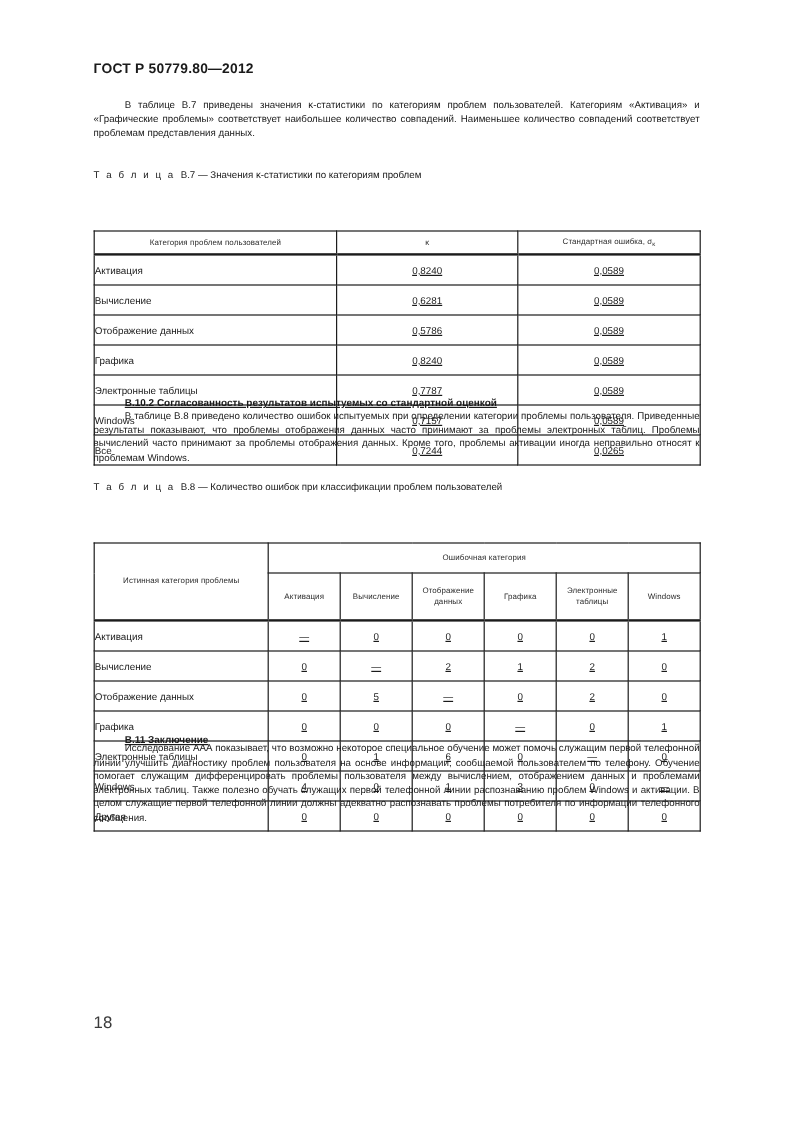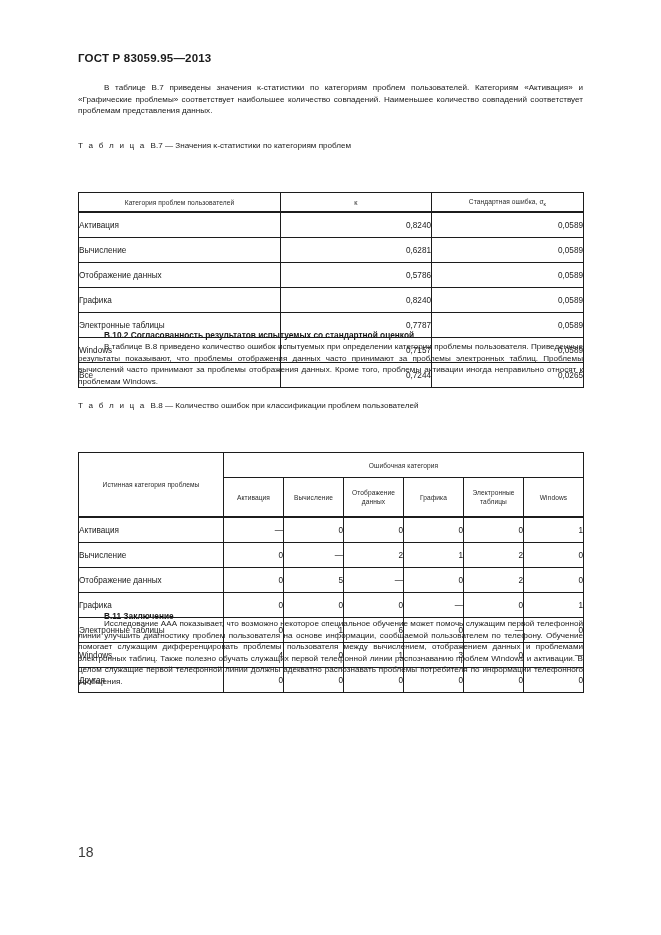--- a/index.html
+++ b/index.html
@@ -47,20 +47,21 @@
   }
   p.para.indent {
     text-indent: 26px;
   }
   .sec-head {
     margin: 0;
     font-size: 8.3px;
     font-weight: bold;
     line-height: 12px;
     padding-left: 26px;
+    text-decoration: underline;
   }
   .tbl-caption {
     margin: 0;
     font-size: 8.1px;
     line-height: 11px;
     white-space: nowrap;
   }
   .tbl-caption .spaced {
     letter-spacing: 1.7px;
   }
@@ -95,21 +96,22 @@
   }
   table.doc-table tbody td {
     height: 24px;
     font-size: 8.2px;
   }
   td.rowlabel {
     text-align: left;
     padding-left: 14px;
   }
   td.num {
-    text-align: right;
+    text-align: center;
+    text-decoration: underline;
   }
   .dash {
     letter-spacing: 0px;
   }
   sub.sigsub {
     font-size: 5px;
     vertical-align: baseline;
     position: relative;
     top: 2px;
   }
@@ -131,21 +133,21 @@
     top: 844px;
     font-size: 14px;
     color: #3a3a3a;
   }
 </style>
 </head>
 <body>
 
 <div class="page">
 
-  <div class="running-head">ГОСТ Р 83059.95—2013</div>
+  <div class="running-head">ГОСТ Р 50779.80—2012</div>
 
   <div class="body-block" id="intro-para">
     <p class="para indent">В таблице В.7 приведены значения κ-статистики по категориям проблем пользователей. Категориям «Активация» и «Графические проблемы» соответствует наибольшее количество совпадений. Наименьшее количество совпадений соответствует проблемам представления данных.</p>
   </div>
 
   <div class="body-block" id="cap-b7">
     <p class="tbl-caption"><span class="spaced">Т а б л и ц а</span>&nbsp; <span>В.7</span> <span>— Значения κ-статистики по категориям проблем</span></p>
   </div>
 
   <div class="body-block" id="table-b7-wrap">

